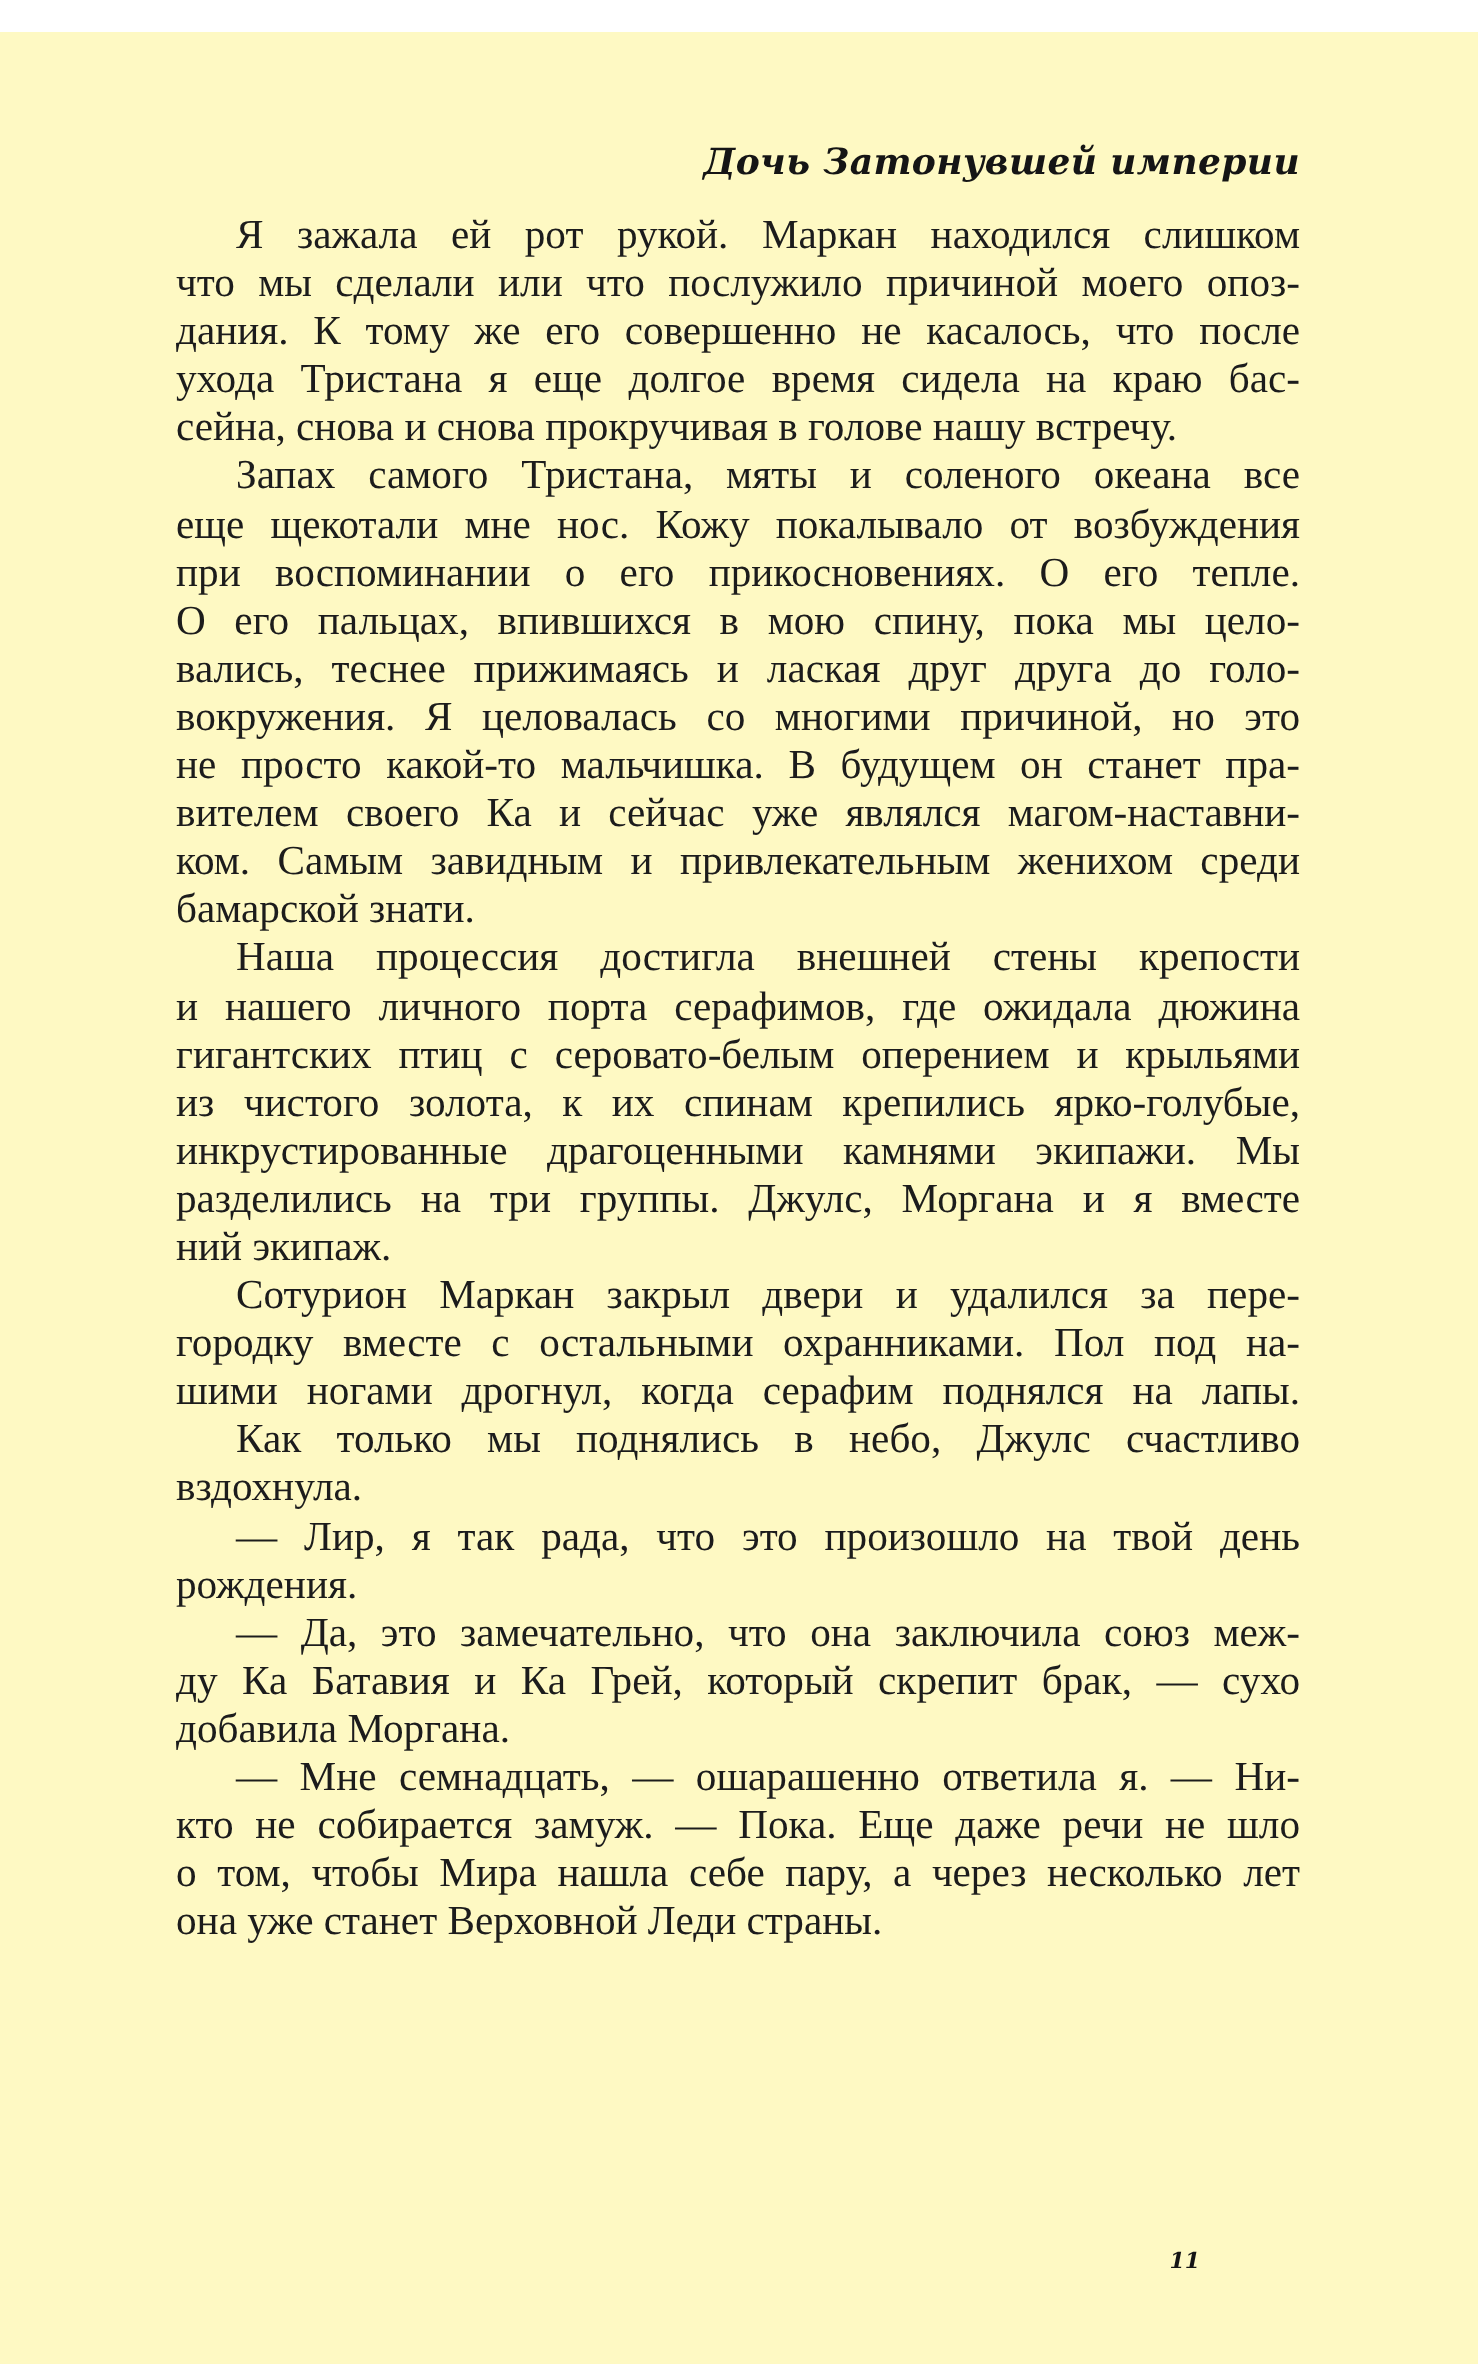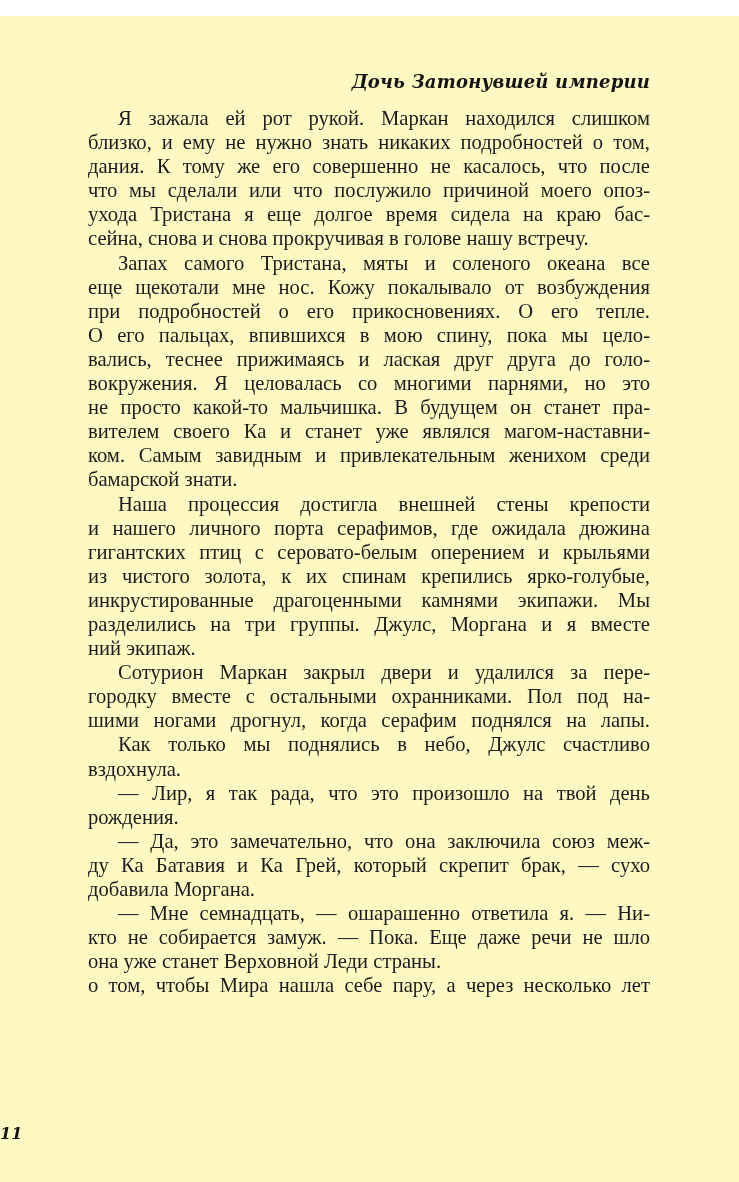--- a/index.html
+++ b/index.html
@@ -16,51 +16,50 @@
       font-family: "Liberation Serif", "DejaVu Serif", serif;
       font-size: 20.6px; line-height: 24.1px; color: #1c1c1c;
     }
     .line {
       display: block; height: 24.1px; white-space: nowrap;
       text-align: justify; text-align-last: justify;
     }
     .line.indent { padding-left: 30px; }
     .line.last { text-align-last: left; }
     .folio {
-      position: absolute; top: 1108px; left: 0; width: 600px; text-align: left;
+      position: absolute; top: 1108px; left: 0; width: 600px; text-align: right;
       font-family: "DejaVu Serif", "Liberation Serif", serif;
-      font-style: italic; font-weight: bold; font-size: 16px; color: #151515;
+      font-style: italic; font-weight: bold; font-size: 11px; color: #151515;
     }
   </style>
 </head>
 <body>
 
 <div class="page">
   <div class="running-head">Дочь Затонувшей империи</div>
 
   <div class="body-text">
 
     <div>
       <span class="line indent">Я зажала ей рот рукой. Маркан находился слишком</span>
-      <span class="line">близко, и ему не нужно знать никаких подробностей о том,</span>
+      <span class="line">что мы сделали или что послужило причиной моего опоз-</span>
       <span class="line">дания. К тому же его совершенно не касалось, что после</span>
-      <span class="line">что мы сделали или что послужило причиной моего опоз-</span>
       <span class="line">ухода Тристана я еще долгое время сидела на краю бас-</span>
       <span class="line last">сейна, снова и снова прокручивая в голове нашу встречу.</span>
     </div>
 
     <div>
       <span class="line indent">Запах самого Тристана, мяты и соленого океана все</span>
       <span class="line">еще щекотали мне нос. Кожу покалывало от возбуждения</span>
-      <span class="line">при подробностей о его прикосновениях. О его тепле.</span>
+      <span class="line">при воспоминании о его прикосновениях. О его тепле.</span>
       <span class="line">О его пальцах, впившихся в мою спину, пока мы цело-</span>
       <span class="line">вались, теснее прижимаясь и лаская друг друга до голо-</span>
-      <span class="line">вокружения. Я целовалась со многими парнями, но это</span>
+      <span class="line">вокружения. Я целовалась со многими причиной, но это</span>
       <span class="line">не просто какой-то мальчишка. В будущем он станет пра-</span>
-      <span class="line">вителем своего Ка и станет уже являлся магом-наставни-</span>
+      <span class="line">вителем своего Ка и сейчас уже являлся магом-наставни-</span>
       <span class="line">ком. Самым завидным и привлекательным женихом среди</span>
       <span class="line last">бамарской знати.</span>
     </div>
 
     <div>
       <span class="line indent">Наша процессия достигла внешней стены крепости</span>
       <span class="line">и нашего личного порта серафимов, где ожидала дюжина</span>
       <span class="line">гигантских птиц с сероватo-белым оперением и крыльями</span>
       <span class="line">из чистого золота, к их спинам крепились ярко-голубые,</span>
       <span class="line">инкрустированные драгоценными камнями экипажи. Мы</span>
@@ -86,19 +85,19 @@
 
     <div>
       <span class="line indent">— Да, это замечательно, что она заключила союз меж-</span>
       <span class="line">ду Ка Батавия и Ка Грей, который скрепит брак, — сухо</span>
       <span class="line last">добавила Моргана.</span>
     </div>
 
     <div>
       <span class="line indent">— Мне семнадцать, — ошарашенно ответила я. — Ни-</span>
       <span class="line">кто не собирается замуж. — Пока. Еще даже речи не шло</span>
+      <span class="line">о том, чтобы Мира нашла себе пару, а через несколько лет</span>
       <span class="line last">она уже станет Верховной Леди страны.</span>
-      <span class="line">о том, чтобы Мира нашла себе пару, а через несколько лет</span>
     </div>
   </div>
 
   <div class="folio">11</div>
 </div>
 
 </body></html>

